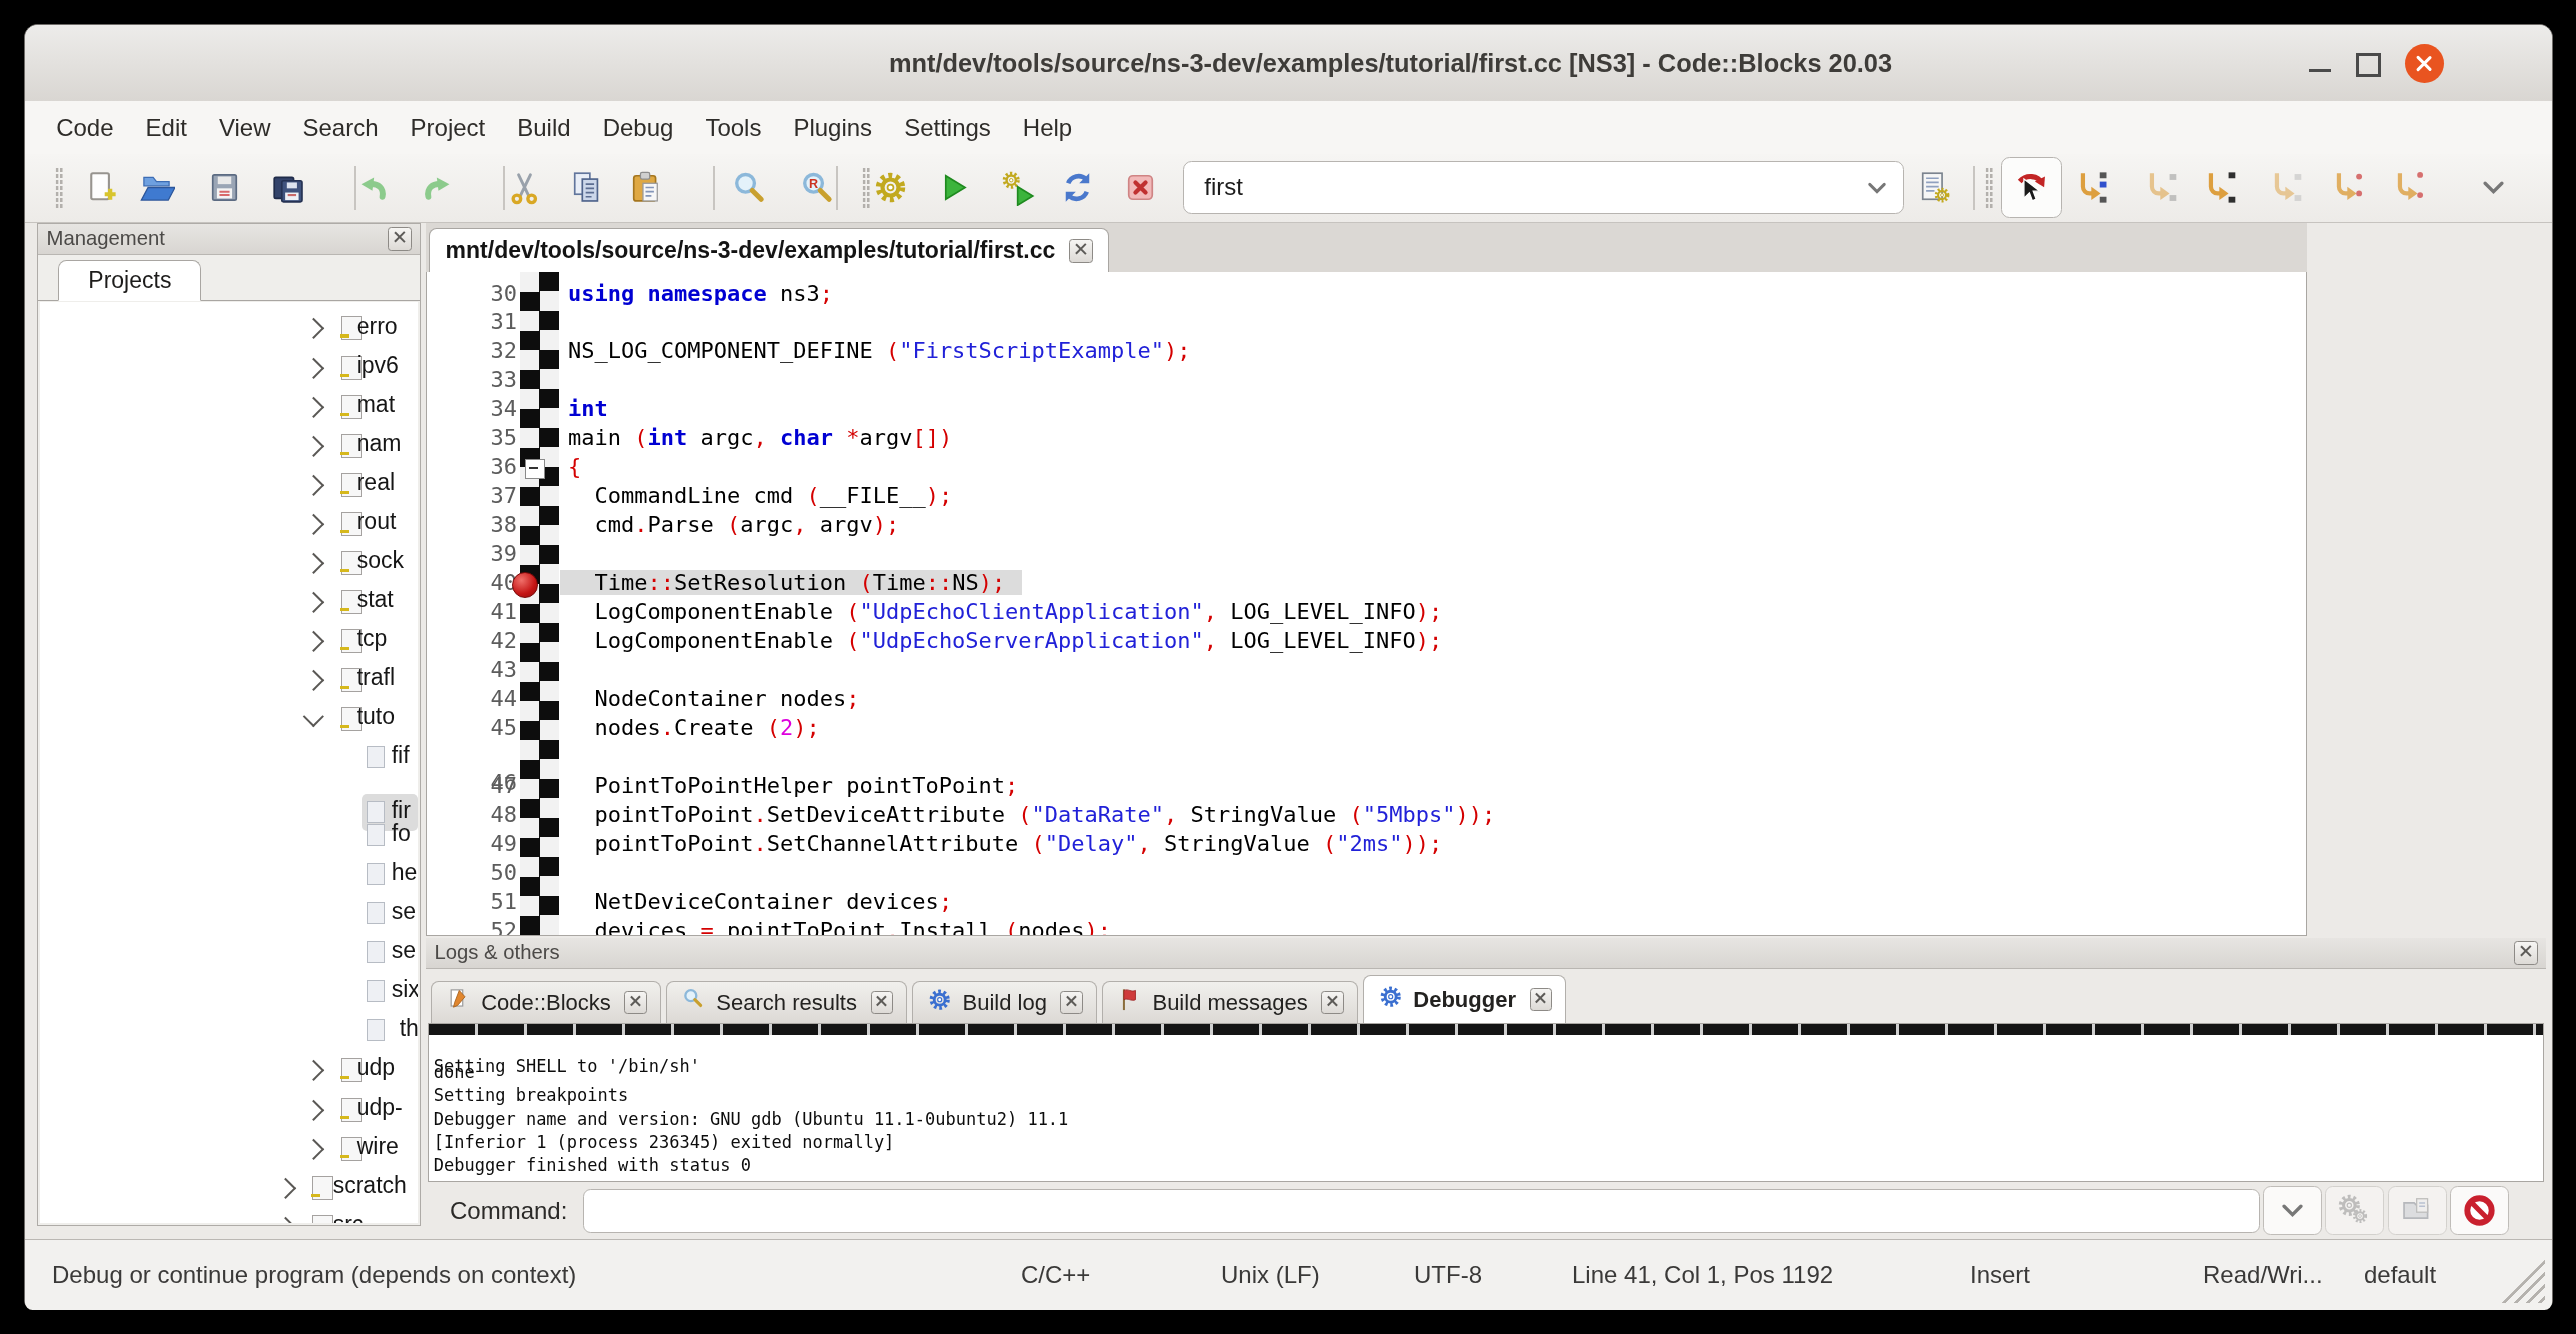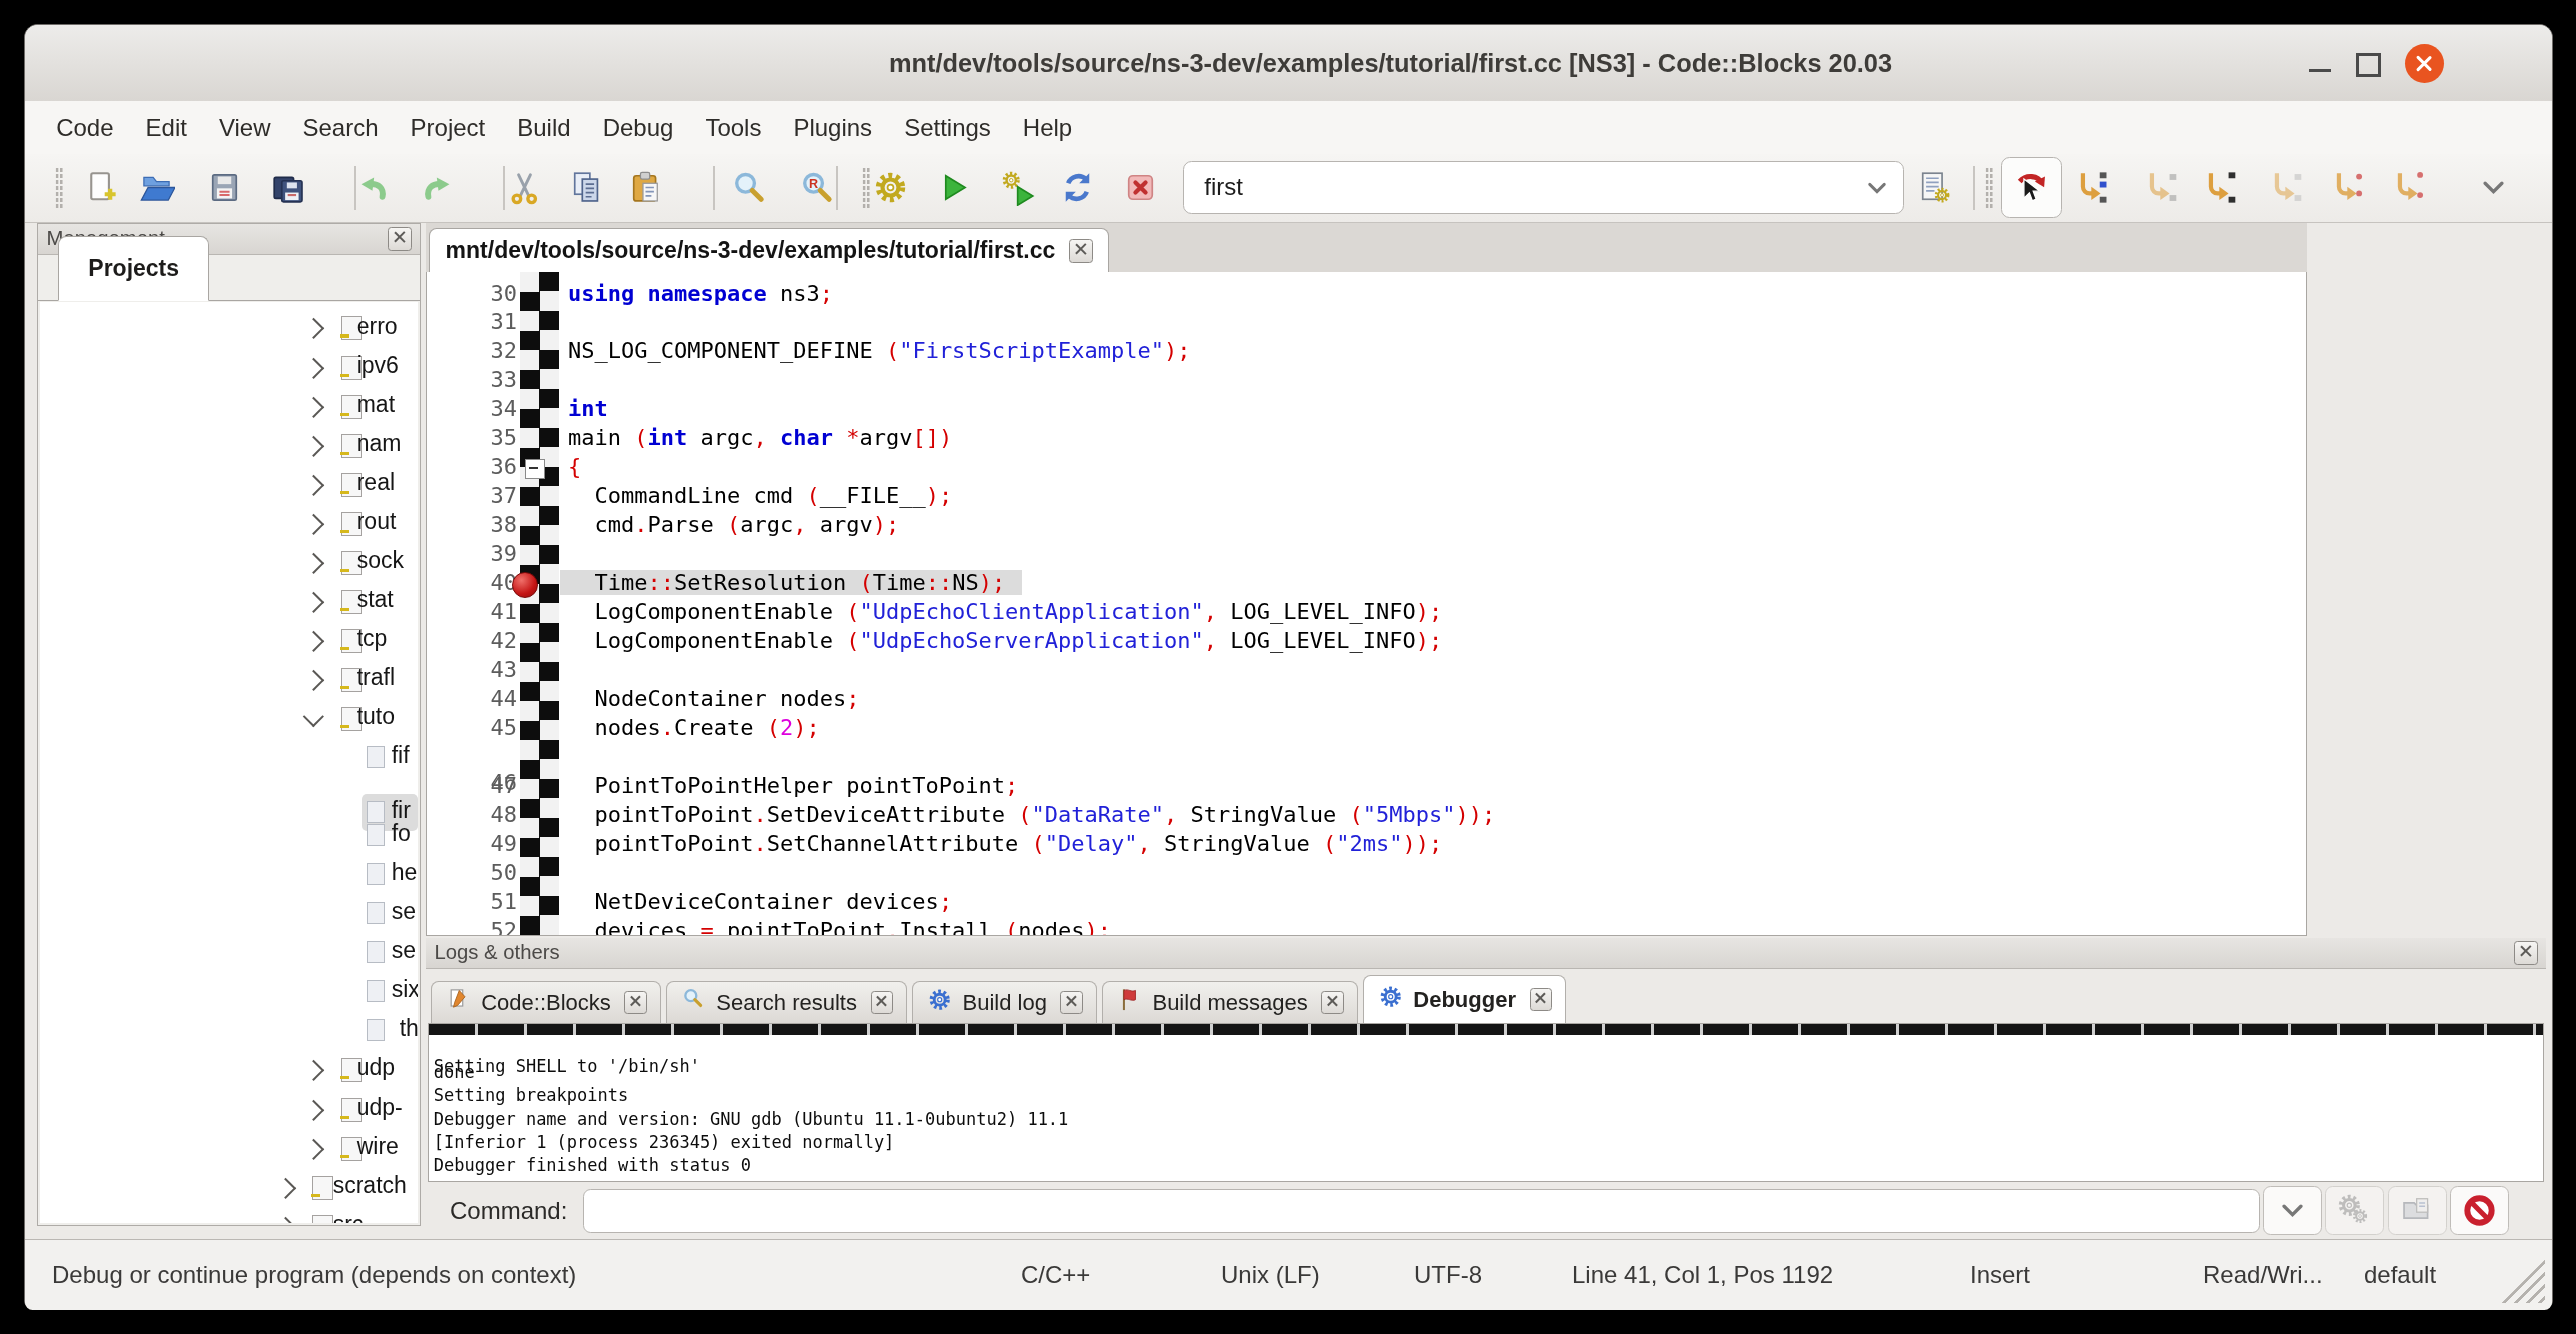--- a/index.html
+++ b/index.html
@@ -38,23 +38,23 @@
   .mgmt{position:absolute;left:12px;top:198px;width:384px;height:1003px;background:#efeeeb;
         border:0.8px solid #aeaba7;box-sizing:border-box;}
   .panel-cap{position:absolute;left:0;top:0;right:0;height:30.5px;background:linear-gradient(#e7e5e2,#d8d5d1);
              border-bottom:0.8px solid #b9b6b2;display:flex;align-items:center;padding:0 8.5px;box-sizing:border-box;
              font-size:20.3px;color:#4b4947;}
   .xbox{width:22px;height:22px;border:1.7px solid #8d8a86;border-radius:3.4px;background:linear-gradient(#f6f5f3,#dddad6);
         position:relative;margin-left:auto;flex:none;}
   .xbox::before,.xbox::after{content:'';position:absolute;left:4.2px;top:8.5px;width:13.5px;height:2.2px;background:#5d5b58;}
   .xbox::before{transform:rotate(45deg);} .xbox::after{transform:rotate(-45deg);}
   .mgmt-tabs{position:absolute;left:0;top:32px;right:0;height:44px;border-bottom:0.8px solid #a9a6a2;}
-  .ptab{position:absolute;left:20.3px;bottom:-0.8px;height:39px;padding:12px 29px;background:#fff;
+  .ptab{position:absolute;left:20.3px;bottom:-0.8px;height:39px;padding:0 29px;background:#fff;
         border:0.8px solid #a9a6a2;border-bottom:0.8px solid #fff;border-radius:8.5px 8.5px 0 0;
-        display:flex;align-items:center;font-size:23px;font-weight:bold;color:#1d1c1b;}
+        display:flex;align-items:center;font-size:23px;font-weight:normal;color:#1d1c1b;}
   .tree{position:absolute;left:1.7px;top:78px;right:1.7px;bottom:1.7px;background:#fff;overflow:hidden;}
   .ti{position:absolute;left:0;right:0;height:39px;}
   .ti .sel{position:absolute;top:0.8px;bottom:0.8px;background:#dcdcdc;border-radius:5.1px;}
   .chev{position:absolute;top:12.7px;width:12.7px;height:12.7px;border-right:2.5px solid #5a5855;border-bottom:2.5px solid #5a5855;}
   .chev.right{transform:rotate(-45deg);} .chev.down{transform:rotate(45deg);top:10.2px;}
   .ticon{position:absolute;top:7.6px;width:21px;height:24px;background:#f7f7f7;border:1.7px solid #a5a2a0;box-sizing:border-box;}
   .ticon::after{content:'';position:absolute;left:-1.7px;bottom:1.7px;width:8.5px;height:3.4px;background:#d6b81c;}
   .ticon.file{width:18.6px;height:22px;background:#eef0f4;border-color:#b7bcc4;} .ticon.file::after{display:none;}
   .tlabel{position:absolute;top:4.2px;font-size:23px;color:#161616;white-space:nowrap;}
   

